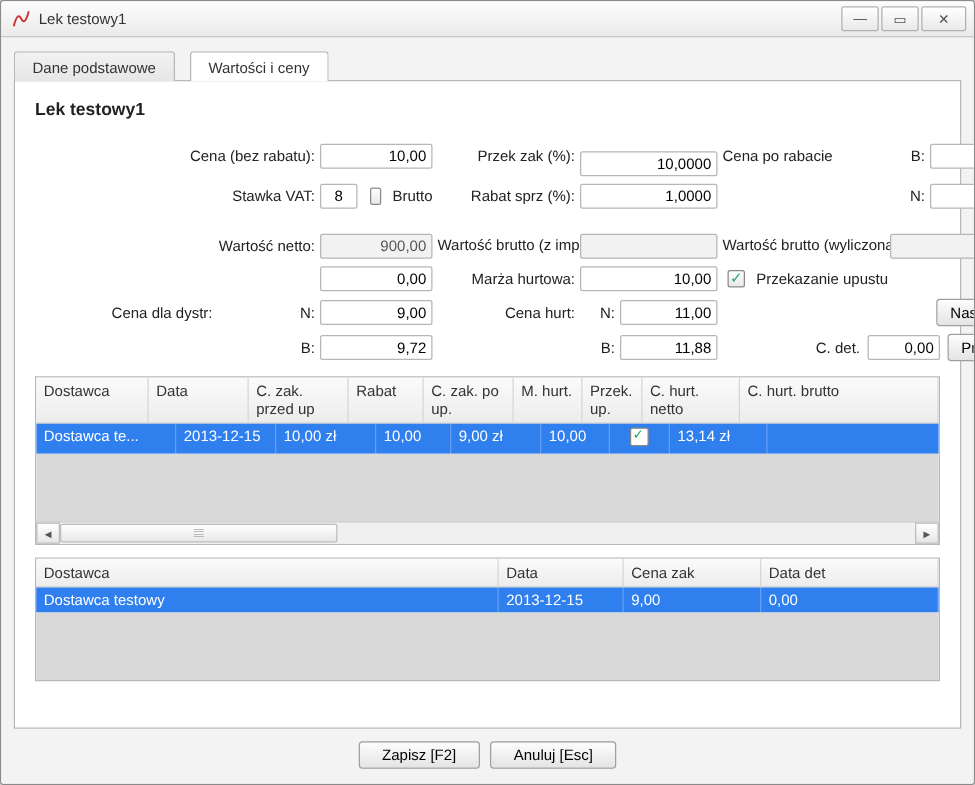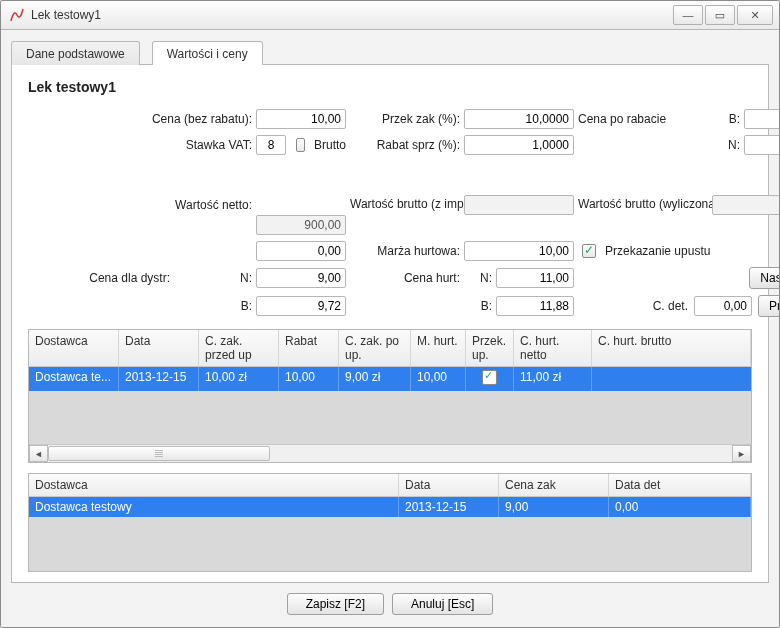--- a/index.html
+++ b/index.html
@@ -72,41 +72,41 @@
     </div>
     <div class="tabpanel">
 
       <h2 class="product">Lek testowy1</h2>
 
       <div class="form">
 
         <span class="lbl" style="grid-column:1/4">Cena (bez rabatu):</span>
         <input class="txt" style="grid-column: 4 / 6;" value="10,00">
         <span class="lbl" style="grid-column:6">Przek zak (%):</span>
-        <input class="txt" style="grid-column: 7 / 9;" value="10,0000">
+        <input class="txt" style="grid-column: 7 / 9; margin-top: 12px;" value="10,0000">
         <span class="lbl left" style="grid-column:9">Cena po rabacie</span>
         <span class="lbl" style="grid-column:10">B:</span>
         <input class="txt" style="grid-column: 11;" value="9,72">
 
         <span class="lbl" style="grid-column:1/4">Stawka VAT:</span>
         <div style="grid-column:4/6;display:flex;align-items:center;gap:6px">
           <input class="txt center" style="width: 30px;" value="8">
           <input type="checkbox" class="chkbox" style="">
           <span>Brutto</span>
         </div>
         <span class="lbl" style="grid-column:6">Rabat sprz (%):</span>
         <input class="txt" style="grid-column: 7 / 9;" value="1,0000">
         <span style="grid-column:9"></span>
         <span class="lbl" style="grid-column:10">N:</span>
         <input class="txt" style="grid-column: 11;" value="9,00">
 
         <div style="grid-column:1/12;height:8px"></div>
 
         <span class="lbl" style="grid-column:1/4">Wartość netto:</span>
-        <input class="txt ro" readonly="" style="grid-column: 4 / 6; margin-top: 40px;" value="900,00">
+        <input class="txt ro" readonly="" style="grid-column: 4 / 6;" value="900,00">
         <span class="lbl" style="grid-column:6;line-height:1.1">Wartość brutto (z importu):</span>
         <input class="txt ro" readonly="" style="grid-column: 7 / 9;" value="">
         <span class="lbl left" style="grid-column:9;line-height:1.1">Wartość brutto (wyliczona):</span>
         <input class="txt ro" readonly="" style="grid-column: 10 / 12;" value="972,00">
 
         <input class="txt" style="grid-column: 4 / 6;" value="0,00">
         <span class="lbl" style="grid-column:6">Marża hurtowa:</span>
         <input class="txt" style="grid-column: 7 / 9;" value="10,00">
         <div style="grid-column:9/12;display:flex;align-items:center;gap:6px">
           <input type="checkbox" class="chkbox" checked="" style="">
@@ -143,28 +143,28 @@
             <div class="gc" style="width:80px">Data</div>
             <div class="gc" style="width:80px">C. zak. przed up</div>
             <div class="gc" style="width:60px">Rabat</div>
             <div class="gc" style="width:72px">C. zak. po up.</div>
             <div class="gc" style="width:55px">M. hurt.</div>
             <div class="gc" style="width:48px">Przek. up.</div>
             <div class="gc" style="width:78px">C. hurt. netto</div>
             <div class="gc" style="flex:1">C. hurt. brutto</div>
           </div>
           <div class="grow sel">
-            <div class="gc" style="width:90px">Dostawca te...</div>
+            <div class="gc" style="width:112px">Dostawca te...</div>
             <div class="gc" style="width:80px">2013-12-15</div>
             <div class="gc r" style="width:80px">10,00 zł</div>
             <div class="gc r" style="width:60px">10,00</div>
             <div class="gc r" style="width:72px">9,00 zł</div>
             <div class="gc r" style="width:55px">10,00</div>
             <div class="gc c" style="width:48px"><span class="cellchk"></span></div>
-            <div class="gc r" style="width:78px">11,00 zł</div>
+            <div class="gc r" style="width:78px">13,14 zł</div>
           </div>
           <div class="gridbody"></div>
         </div>
         <div class="hscroll">
           <div class="arrow">◄</div>
           <div class="track">
               <div class="thumb">
                 <div class="grip"></div>
               </div>
             </div>

